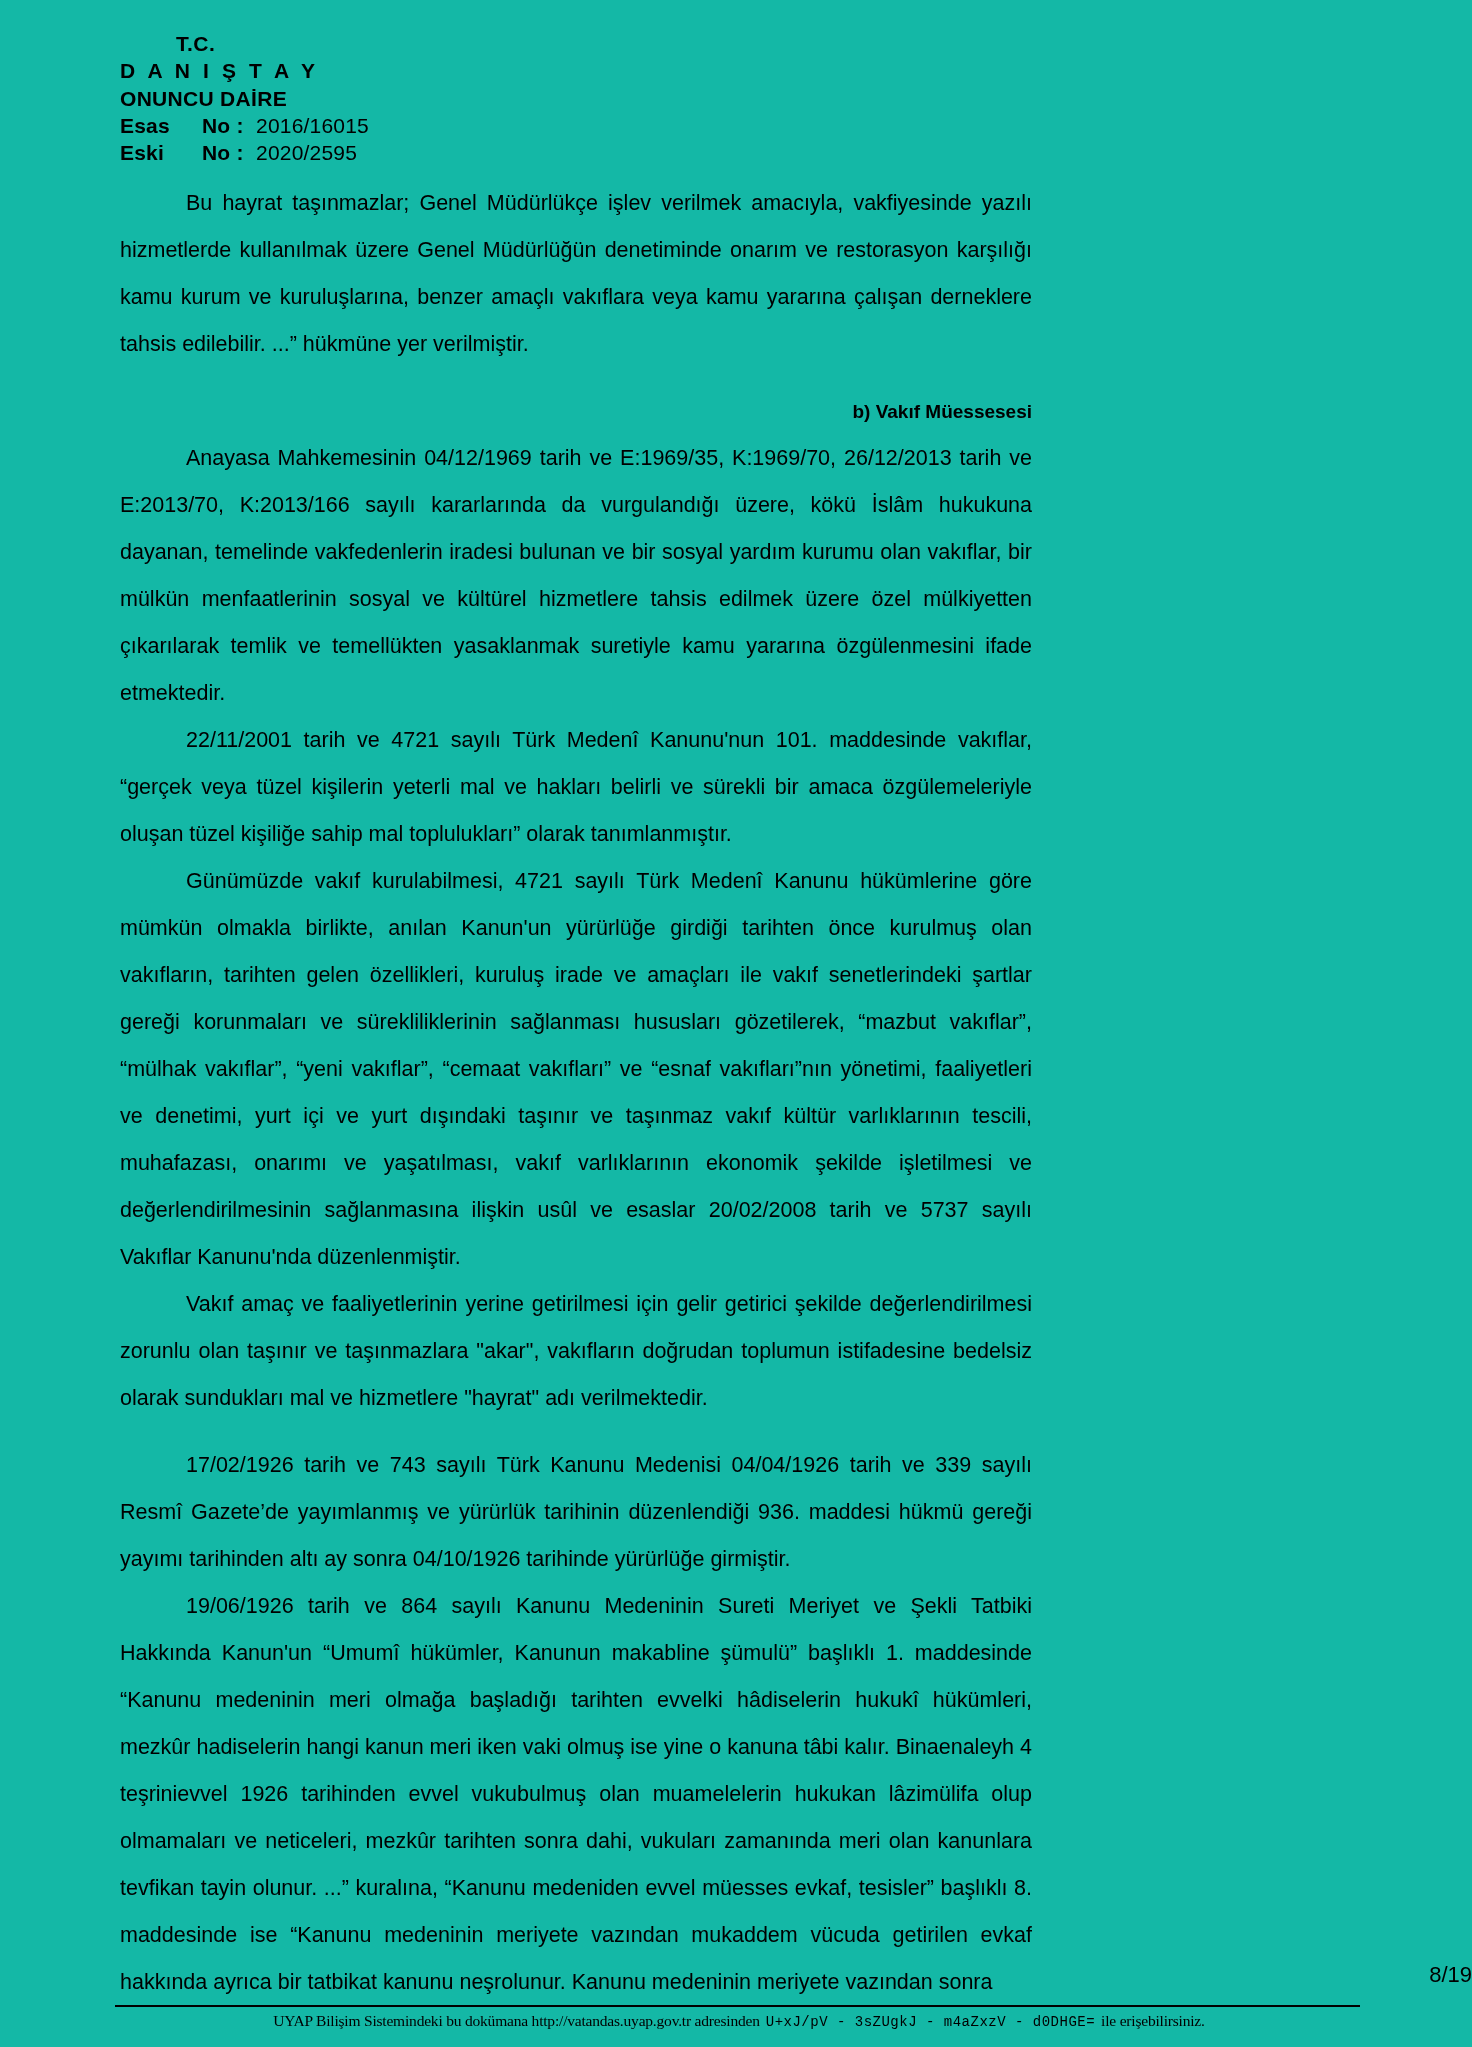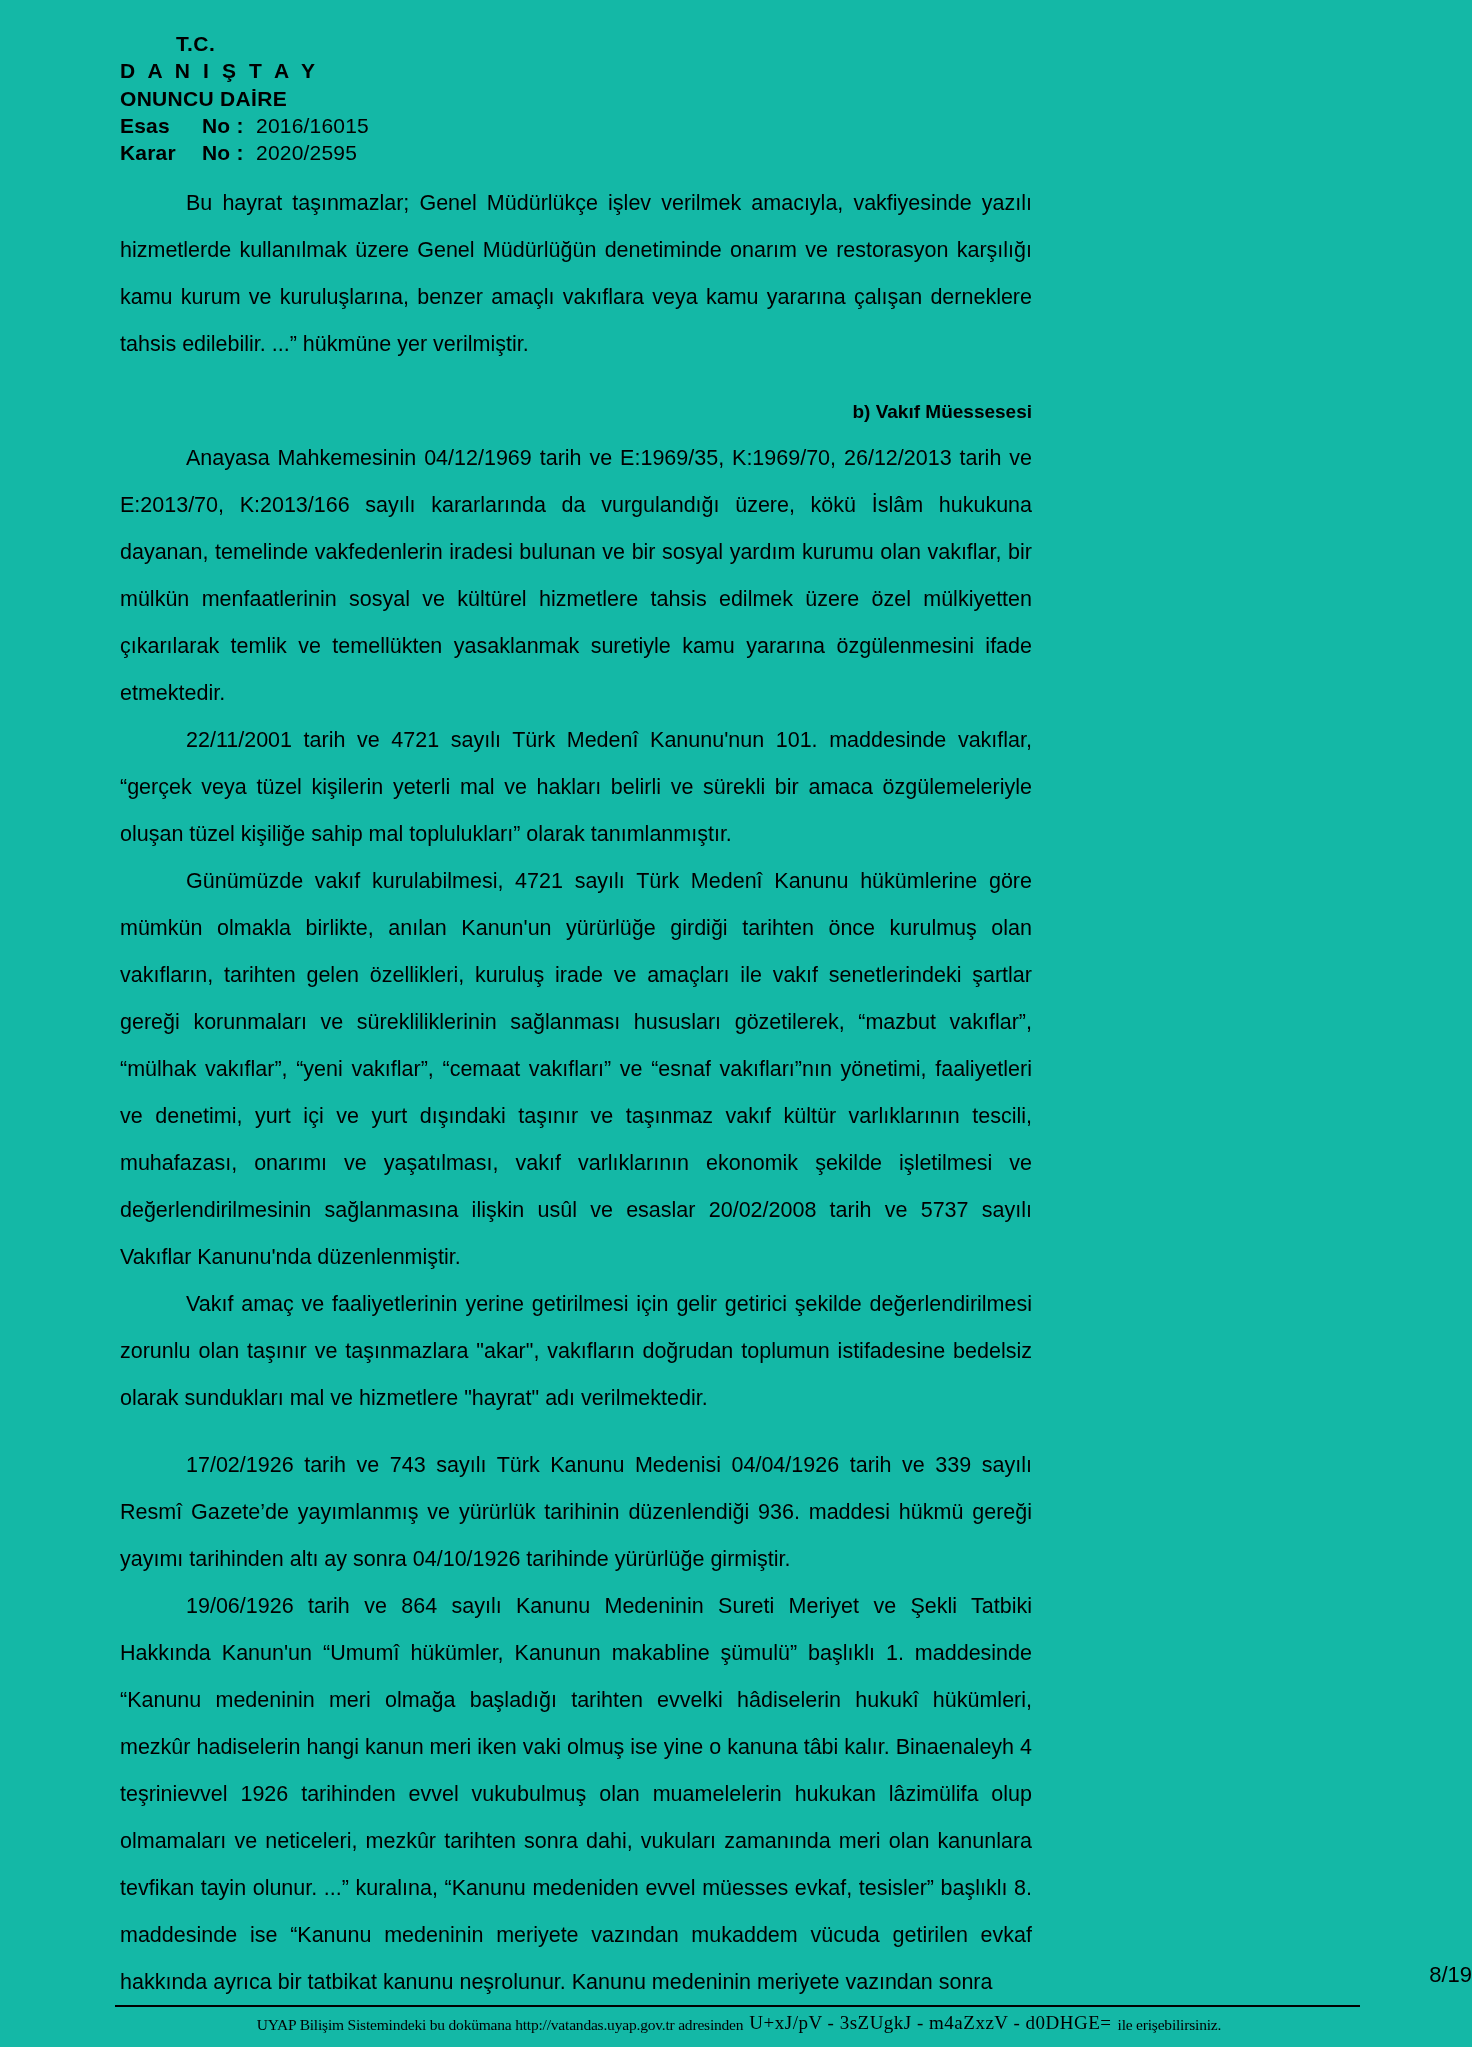--- a/index.html
+++ b/index.html
@@ -112,37 +112,37 @@
     align-items: flex-end;
     justify-content: center;
     white-space: nowrap;
   }
   .footer-text {
     font-family: "Liberation Serif", serif;
     font-size: 15.5px;
     letter-spacing: -0.2px;
   }
   .footer-code {
-    font-family: Liberation Serif, serif;
-    font-size: 19px;
+    font-family: Liberation Mono, monospace;
+    font-size: 14px;
     letter-spacing: 0.5px;
     padding: 0 6px;
   }
 </style>
 </head>
 <body>
 
 <div class="page">
 
   <div class="doc-header">
     <div class="hdr-tc">T.C.</div>
     <div class="hdr-danistay">D A N I Ş T A Y</div>
     <div class="hdr-daire">ONUNCU DAİRE</div>
     <div class="hdr-row"><span class="lbl lbl-esas">Esas</span><span class="lbl lbl-no">No :</span><span class="val">2016/16015</span></div>
-    <div class="hdr-row"><span class="lbl lbl-esas">Karar</span><span class="lbl lbl-no">No :</span><span class="val">2020/2595</span></div>
+    <div class="hdr-row"><span class="lbl lbl-esas">Eski</span><span class="lbl lbl-no">No :</span><span class="val">2020/2595</span></div>
   </div>
 
   <div class="body-wrap">
     <p class="para">Bu hayrat taşınmazlar; Genel Müdürlükçe işlev verilmek amacıyla, vakfiyesinde yazılı hizmetlerde kullanılmak üzere Genel Müdürlüğün denetiminde onarım ve restorasyon karşılığı kamu kurum ve kuruluşlarına, benzer amaçlı vakıflara veya kamu yararına çalışan derneklere tahsis edilebilir. ...” hükmüne yer verilmiştir.</p>
     <div class="spacer-sm"></div>
     <h3 class="heading">b) Vakıf Müessesesi</h3>
     <p class="para">Anayasa Mahkemesinin 04/12/1969 tarih ve E:1969/35, K:1969/70, 26/12/2013 tarih ve E:2013/70, K:2013/166 sayılı kararlarında da vurgulandığı üzere, kökü İslâm hukukuna dayanan, temelinde vakfedenlerin iradesi bulunan ve bir sosyal yardım kurumu olan vakıflar, bir mülkün menfaatlerinin sosyal ve kültürel hizmetlere tahsis edilmek üzere özel mülkiyetten çıkarılarak temlik ve temellükten yasaklanmak suretiyle kamu yararına özgülenmesini ifade etmektedir.</p>
     <p class="para">22/11/2001 tarih ve 4721 sayılı Türk Medenî Kanunu'nun 101. maddesinde vakıflar, “gerçek veya tüzel kişilerin yeterli mal ve hakları belirli ve sürekli bir amaca özgülemeleriyle oluşan tüzel kişiliğe sahip mal toplulukları” olarak tanımlanmıştır.</p>
     <p class="para">Günümüzde vakıf kurulabilmesi, 4721 sayılı Türk Medenî Kanunu hükümlerine göre mümkün olmakla birlikte, anılan Kanun'un yürürlüğe girdiği tarihten önce kurulmuş olan vakıfların, tarihten gelen özellikleri, kuruluş irade ve amaçları ile vakıf senetlerindeki şartlar gereği korunmaları ve sürekliliklerinin sağlanması hususları gözetilerek, “mazbut vakıflar”, “mülhak vakıflar”, “yeni vakıflar”, “cemaat vakıfları” ve “esnaf vakıfları”nın yönetimi, faaliyetleri ve denetimi, yurt içi ve yurt dışındaki taşınır ve taşınmaz vakıf kültür varlıklarının tescili, muhafazası, onarımı ve yaşatılması, vakıf varlıklarının ekonomik şekilde işletilmesi ve değerlendirilmesinin sağlanmasına ilişkin usûl ve esaslar 20/02/2008 tarih ve 5737 sayılı Vakıflar Kanunu'nda düzenlenmiştir.</p>
     <p class="para">Vakıf amaç ve faaliyetlerinin yerine getirilmesi için gelir getirici şekilde değerlendirilmesi zorunlu olan taşınır ve taşınmazlara "akar", vakıfların doğrudan toplumun istifadesine bedelsiz olarak sundukları mal ve hizmetlere "hayrat" adı verilmektedir.</p>

